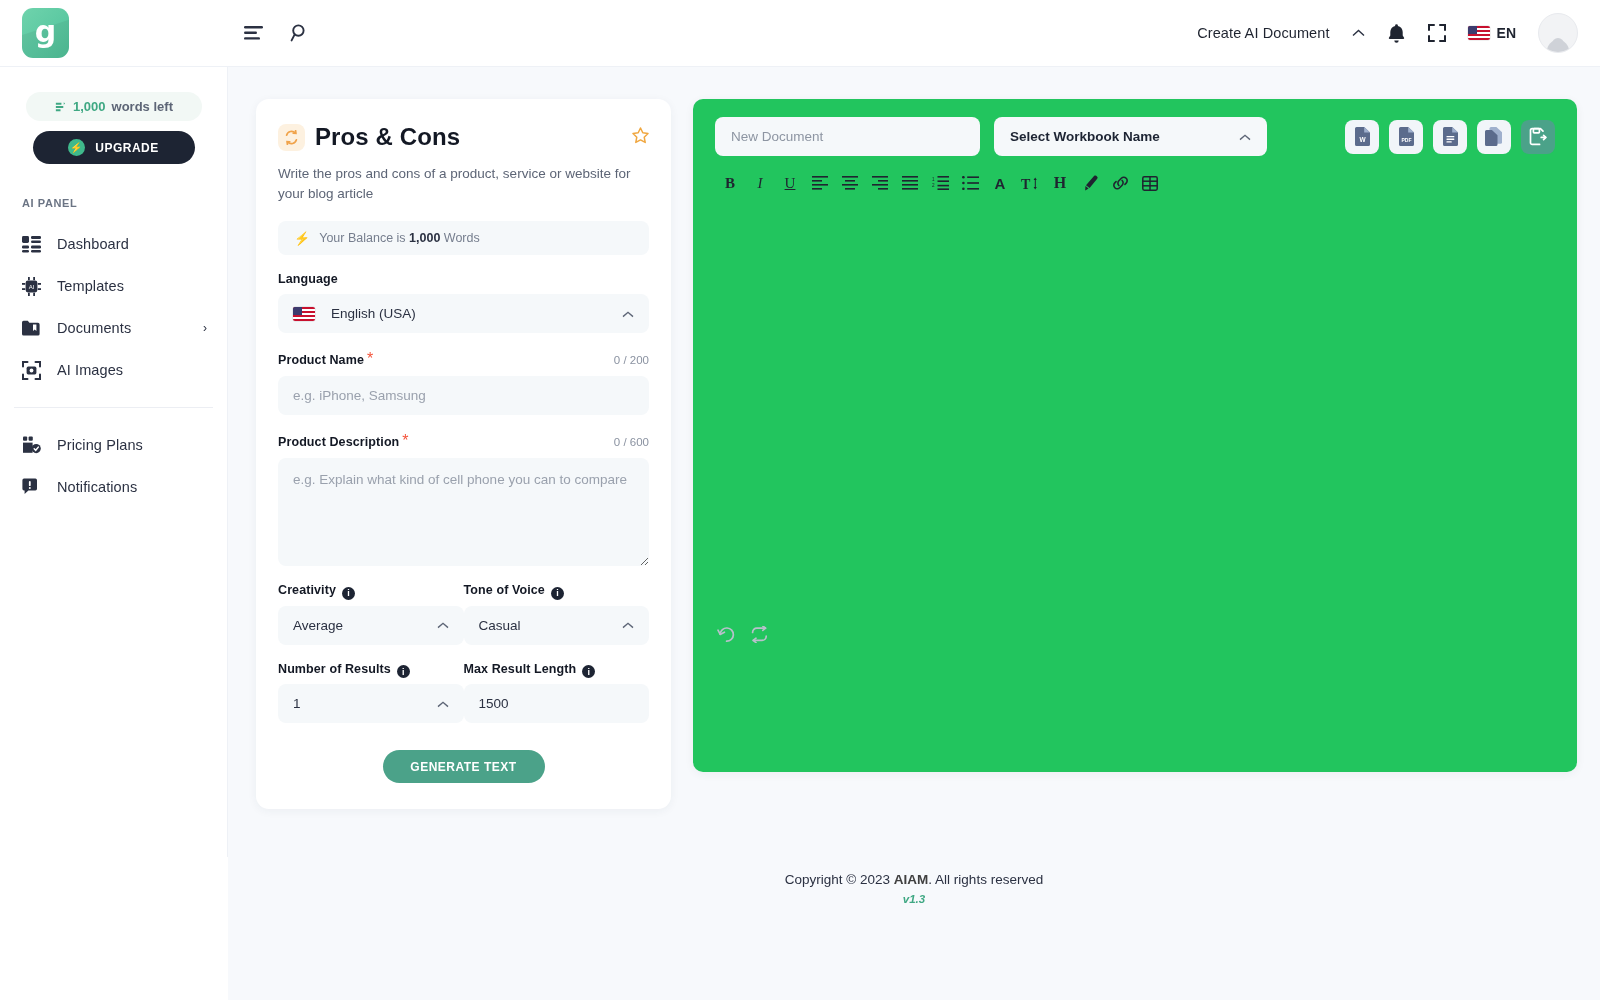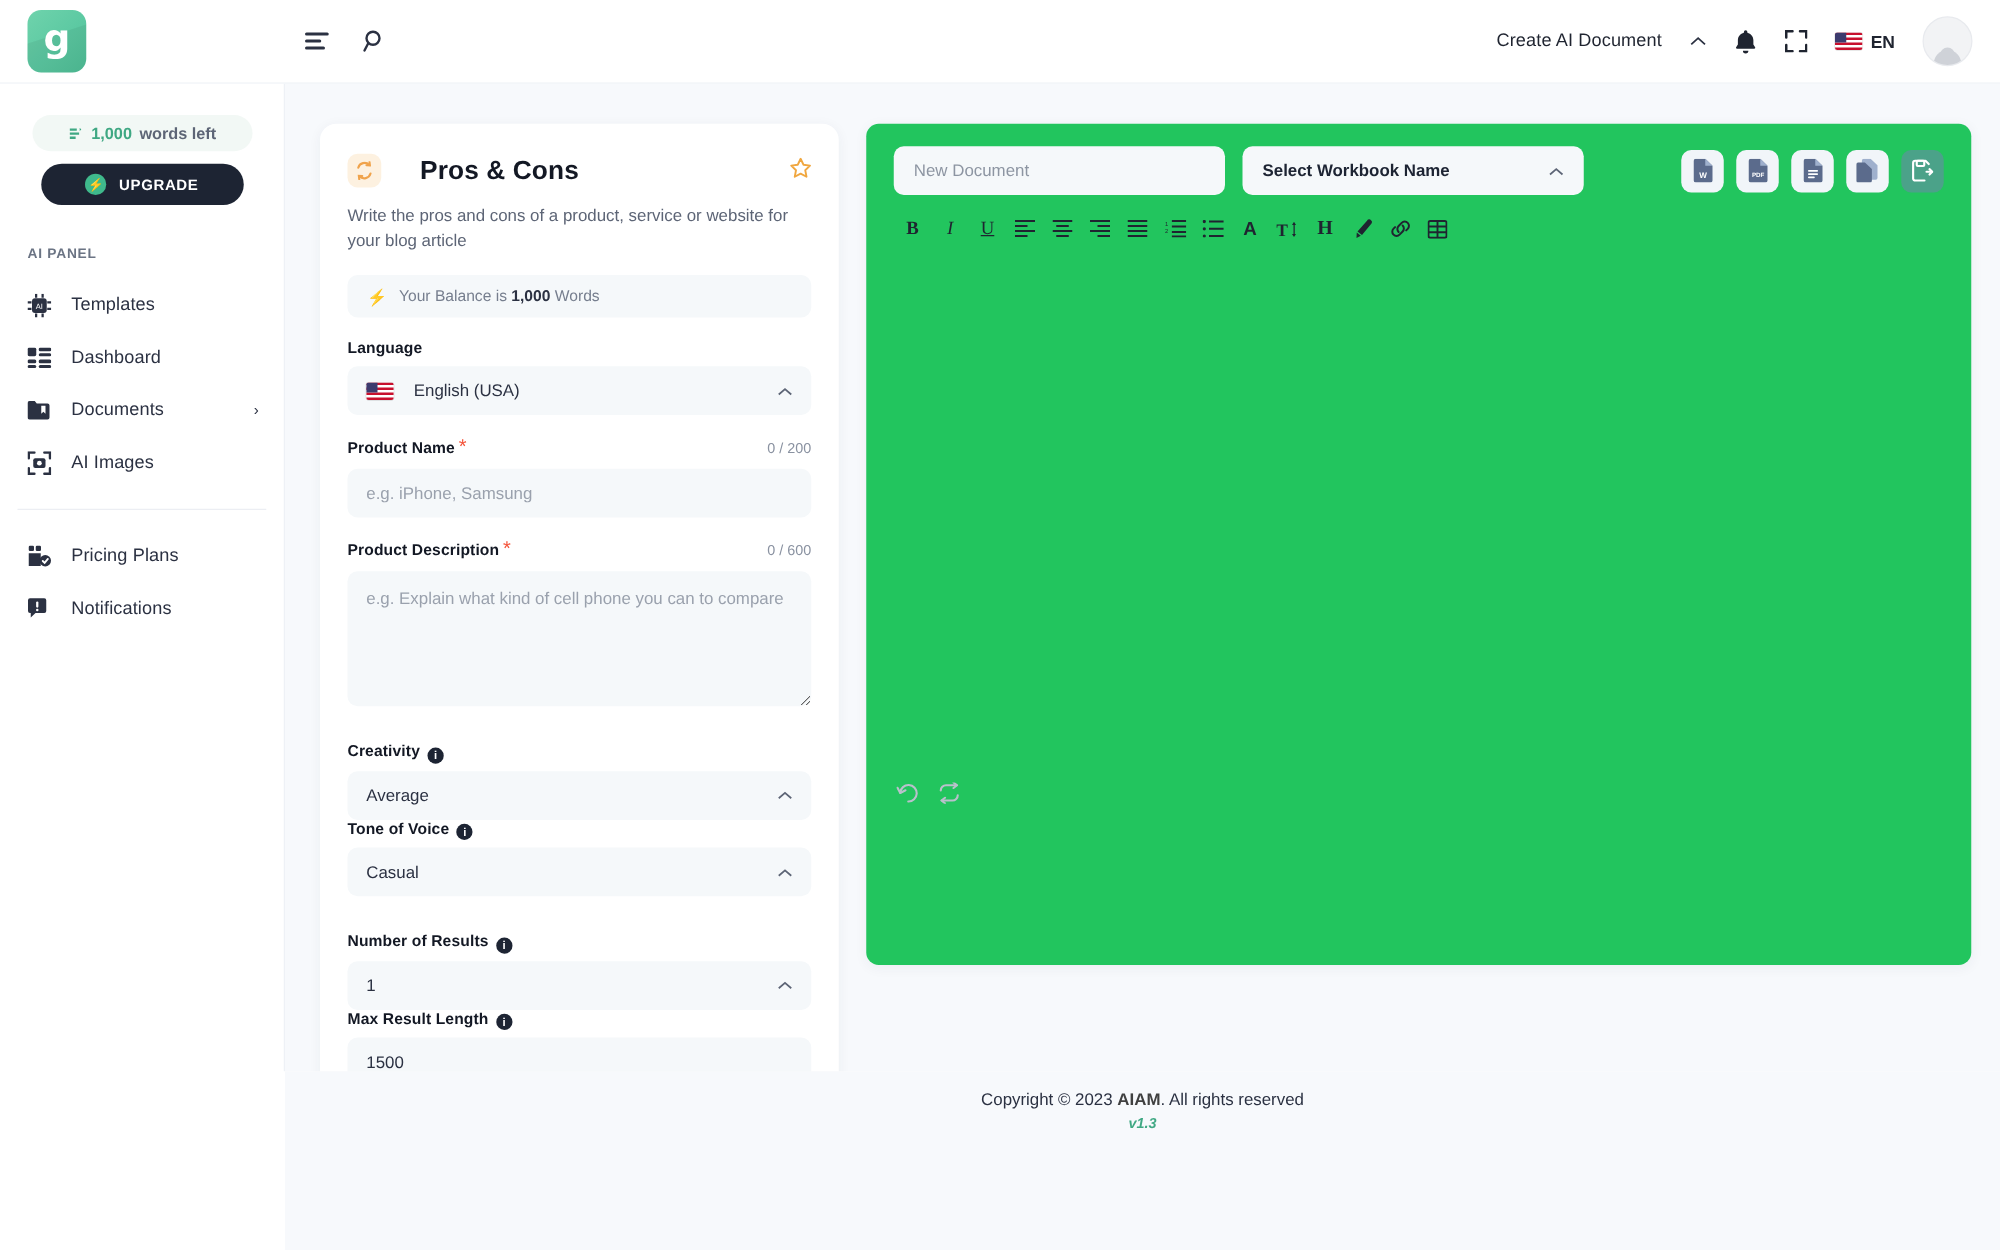--- a/index.html
+++ b/index.html
@@ -97,21 +97,21 @@
   .card {
     position:absolute; left:28px; top:32px; width:415px;
     background:#ffffff; border-radius:13px; box-shadow:0 2px 10px rgba(36,48,80,.055);
     padding:24px 22px 26px;
   }
   .card-head { display:flex; align-items:center; }
   .tmpl-badge {
     width:27px;height:27px;border-radius:8px;background:#fdf1e0;
     display:flex;align-items:center;justify-content:center;color:#f0a34b;
   }
-  .card-title { margin-left:31px; font-size:21px; font-weight:700; color:#131824; letter-spacing:.1px; }
+  .card-title { margin-left:10px; font-size:24px; font-weight:700; color:#131824; letter-spacing:.1px; }
   .star { margin-left:auto; color:#f0a740; cursor:pointer; }
   .card-desc { margin-top:13px; font-size:13.5px; line-height:1.45; color:#5d6576; }
   .balance {
     margin-top:18px; height:34px; border-radius:8px; background:#f5f8fa;
     display:flex; align-items:center; padding:0 16px; gap:9px;
   }
   .balance .bolt { color:#3fb98c; font-size:13px; }
   .balance .txt { font-size:12.5px; color:#767e8e; }
   .balance .txt b { color:#2b3142; }
   .fl { margin-top:17px; }
@@ -125,21 +125,21 @@
     font-size:13.5px; color:#2b3142; font-family:"Liberation Sans", sans-serif;
     cursor:pointer; position:relative;
   }
   .inp::placeholder { color:#9aa1ad; }
   .sel .v { font-size:13.5px; color:#2b3142; }
   .sel .caret { margin-left:auto; color:#5d6576; font-size:12px; }
   .sel .flag { margin-right:16px; }
   textarea.inp {
     height:108px; padding:13px 15px; resize:vertical; line-height:1.4; display:block;
   }
-  .two-col { display:flex; margin-top:29px;flex-direction:column; }
+  .two-col { display:flex; margin-top:17px; }
   .col { flex:1; }
   .info {
     display:inline-flex; align-items:center; justify-content:center;
     width:13px;height:13px;border-radius:50%;background:#1d2433;color:#fff;
     font-size:9px; font-weight:700; margin-left:6px; position:relative; top:2px; cursor:pointer;
   }
   .gen-btn {
     margin:27px auto 0; width:162px; height:33px; border-radius:17px;
     background:#4ba289; color:#ffffff; font-size:12px; font-weight:700; letter-spacing:.5px;
     display:flex; align-items:center; justify-content:center; cursor:pointer; border:none;
@@ -268,20 +268,36 @@
   </div>
 
   <div class="upgrade">
     <span class="bolt">⚡</span>
     <span class="lbl">UPGRADE</span>
   </div>
 
   <div class="panel-label">AI PANEL</div>
 
   <div class="nav">
+
+    <div class="nav-item">
+      <span class="ico">
+        <svg width="19" height="17" viewBox="0 0 19 17" fill="#2b3142">
+          <rect x="0" y="0" width="7" height="7" rx="1.4"></rect>
+            <rect x="9" y="0" width="10" height="3" rx="1.2"></rect>
+          <rect x="9" y="4.6" width="10" height="2.4" rx="1.2"></rect>
+          <rect x="0" y="9.5" width="7" height="3" rx="1.2"></rect>
+            <rect x="9" y="9.5" width="10" height="3" rx="1.2"></rect>
+          <rect x="0" y="14" width="7" height="2.4" rx="1.2"></rect>
+            <rect x="9" y="14" width="10" height="2.4" rx="1.2"></rect>
+          </svg>
+      </span>
+      <span class="lbl">Dashboard</span>
+      <span class="arr"></span>
+    </div>
 
     <div class="nav-item">
       <span class="ico">
         <svg width="19" height="19" viewBox="0 0 19 19" fill="#2b3142">
           <rect x="3.6" y="3.6" width="11.8" height="11.8" rx="2.4"></rect>
           <g>
               <rect x="6" y="0" width="1.8" height="3.2"></rect>
               <rect x="11.2" y="0" width="1.8" height="3.2"></rect>
           <rect x="6" y="15.8" width="1.8" height="3.2"></rect>
               <rect x="11.2" y="15.8" width="1.8" height="3.2"></rect>
@@ -293,36 +309,20 @@
           <text x="9.5" y="12.1" font-size="6" fill="#ffffff" text-anchor="middle" font-family="Liberation Sans">AI</text>
           </svg>
       </span>
       <span class="lbl">Templates</span>
       <span class="arr"></span>
     </div>
 
     <div class="nav-item">
       <span class="ico">
         <svg width="19" height="17" viewBox="0 0 19 17" fill="#2b3142">
-          <rect x="0" y="0" width="7" height="7" rx="1.4"></rect>
-            <rect x="9" y="0" width="10" height="3" rx="1.2"></rect>
-          <rect x="9" y="4.6" width="10" height="2.4" rx="1.2"></rect>
-          <rect x="0" y="9.5" width="7" height="3" rx="1.2"></rect>
-            <rect x="9" y="9.5" width="10" height="3" rx="1.2"></rect>
-          <rect x="0" y="14" width="7" height="2.4" rx="1.2"></rect>
-            <rect x="9" y="14" width="10" height="2.4" rx="1.2"></rect>
-          </svg>
-      </span>
-      <span class="lbl">Dashboard</span>
-      <span class="arr"></span>
-    </div>
-
-    <div class="nav-item">
-      <span class="ico">
-        <svg width="19" height="17" viewBox="0 0 19 17" fill="#2b3142">
           <path d="M0 2.4A1.6 1.6 0 0 1 1.6.8h4.2l1.6 2h8.6A1.6 1.6 0 0 1 17.6 4.4V14a1.6 1.6 0 0 1-1.6 1.6H1.6A1.6 1.6 0 0 1 0 14V2.4z"></path>
           <path d="M11 4.5h3.4v6.4L12.7 9.4 11 10.9z" fill="#ffffff"></path>
           </svg>
       </span>
       <span class="lbl">Documents</span>
       <span class="arr">›</span>
     </div>
 
     <div class="nav-item">
       <span class="ico">

